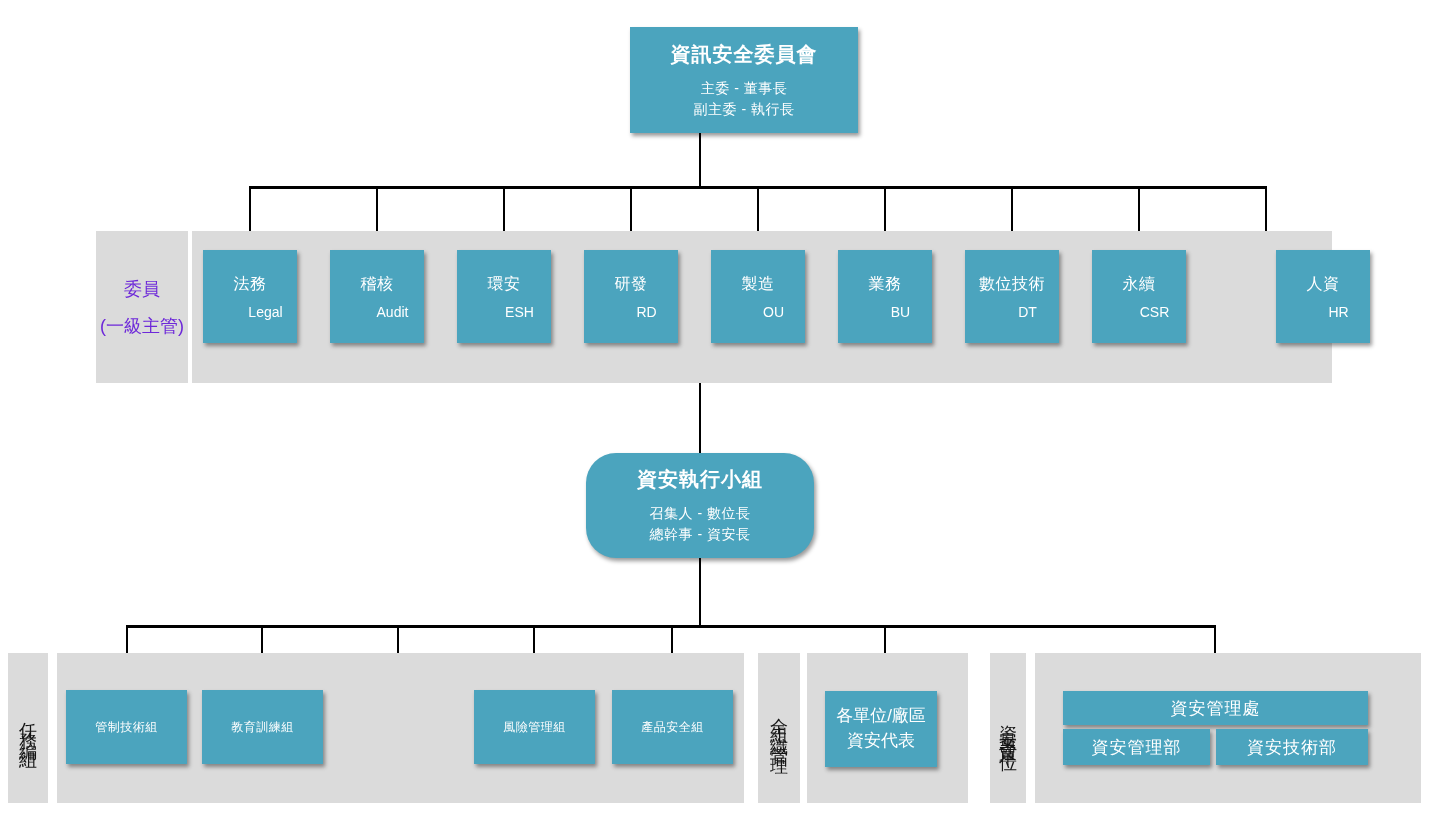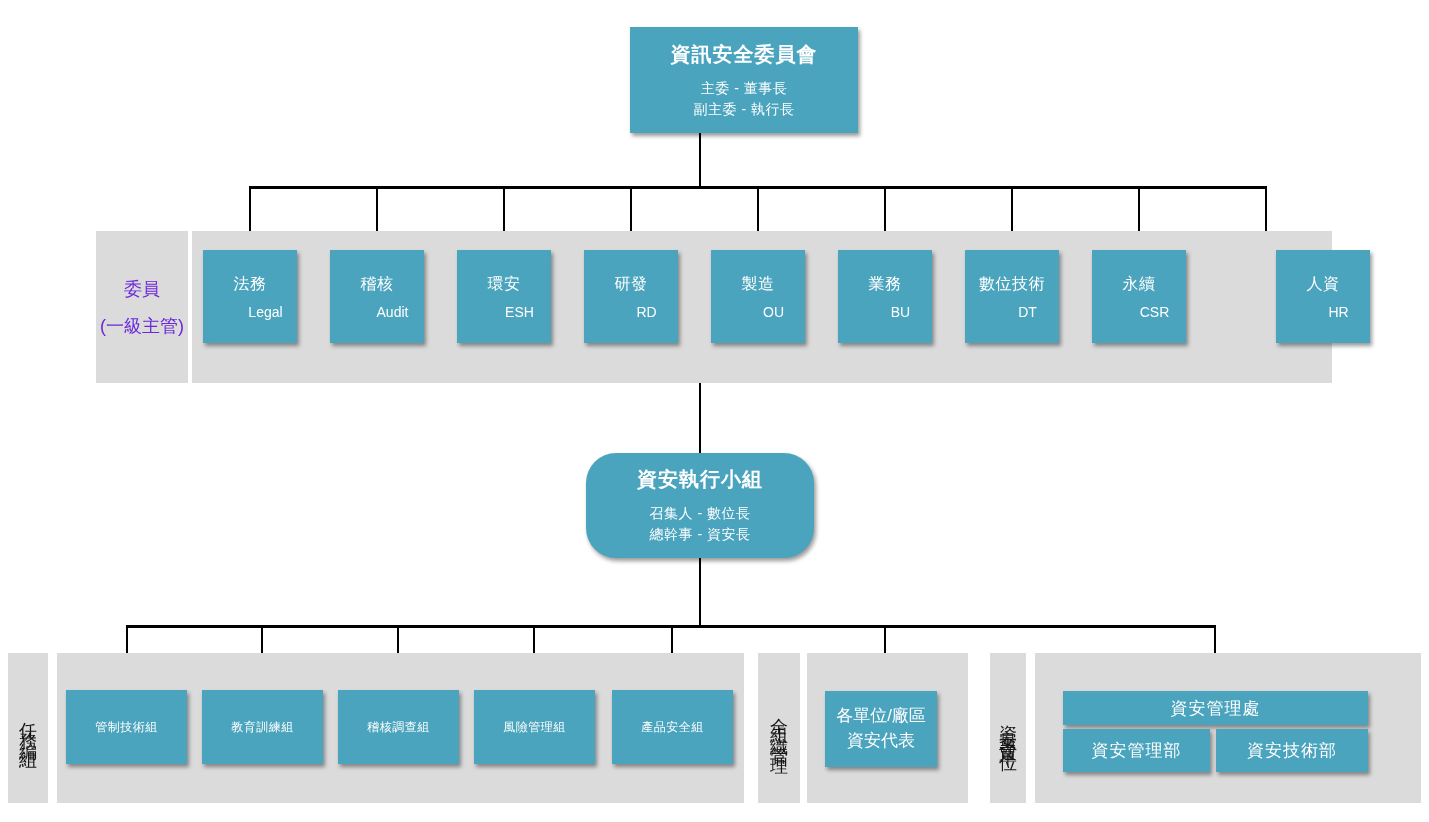--- a/index.html
+++ b/index.html
@@ -28,21 +28,21 @@
     position:absolute;top:653px;height:150px;background:#dbdbdb;
     display:flex;align-items:center;justify-content:center;
   }
   .vtext{
     writing-mode:vertical-lr;text-orientation:upright;
     font-size:18px;color:#141414;line-height:1;
   }
   .team{top:690px;width:121px;height:74px;font-size:12px;letter-spacing:0.5px;}
   .rep{left:825px;top:691px;width:112px;height:76px;font-size:17px;line-height:1.45;}
   .office{left:1063px;top:691px;width:305px;height:34px;font-size:17px;letter-spacing:1px;}
-  .dept{top:729px;height:43px;font-size:17px;letter-spacing:1px;}
+  .dept{top:729px;height:36px;font-size:17px;letter-spacing:1px;}
 </style>
 </head>
 <body>
 
 <div class="canvas">
 
   <div class="node main" style="left:586px;top:27px;width:228px;height:106px;margin-left:44px;">
     <div class="title">資訊安全委員會</div>
     <div class="sub">
       <div>主委 - 董事長</div>
@@ -124,21 +124,20 @@
   <div class="vline" style="left:671px;top:627px;width:2px;height:64px;"></div>
   <div class="vline" style="left:884px;top:627px;width:2px;height:65px;"></div>
   <div class="vline" style="left:1214px;top:627px;width:2px;height:65px;"></div>
 
   <div class="vband" style="left:8px;width:40px;">
     <span class="vtext" style="letter-spacing:10px;">任務編組</span>
   </div>
   <div class="band" style="left:57px;top:653px;width:687px;height:150px;"></div>
   <div class="node team" style="left:66px;">管制技術組</div>
   <div class="node team" style="left:202px;">教育訓練組</div>
-  <div class="node team" style="left:338px;">稽核調查組</div>
   <div class="node team" style="left:612px;">產品安全組</div>
   <div class="node team" style="left:474px;">風險管理組</div>
 
   <div class="vband" style="left:758px;width:42px;">
     <span class="vtext" style="letter-spacing:10px;">全組織管理</span>
   </div>
   <div class="band" style="left:807px;top:653px;width:161px;height:150px;"></div>
   <div class="node rep">
     <div>各單位/廠區</div>
     <div>資安代表</div>

